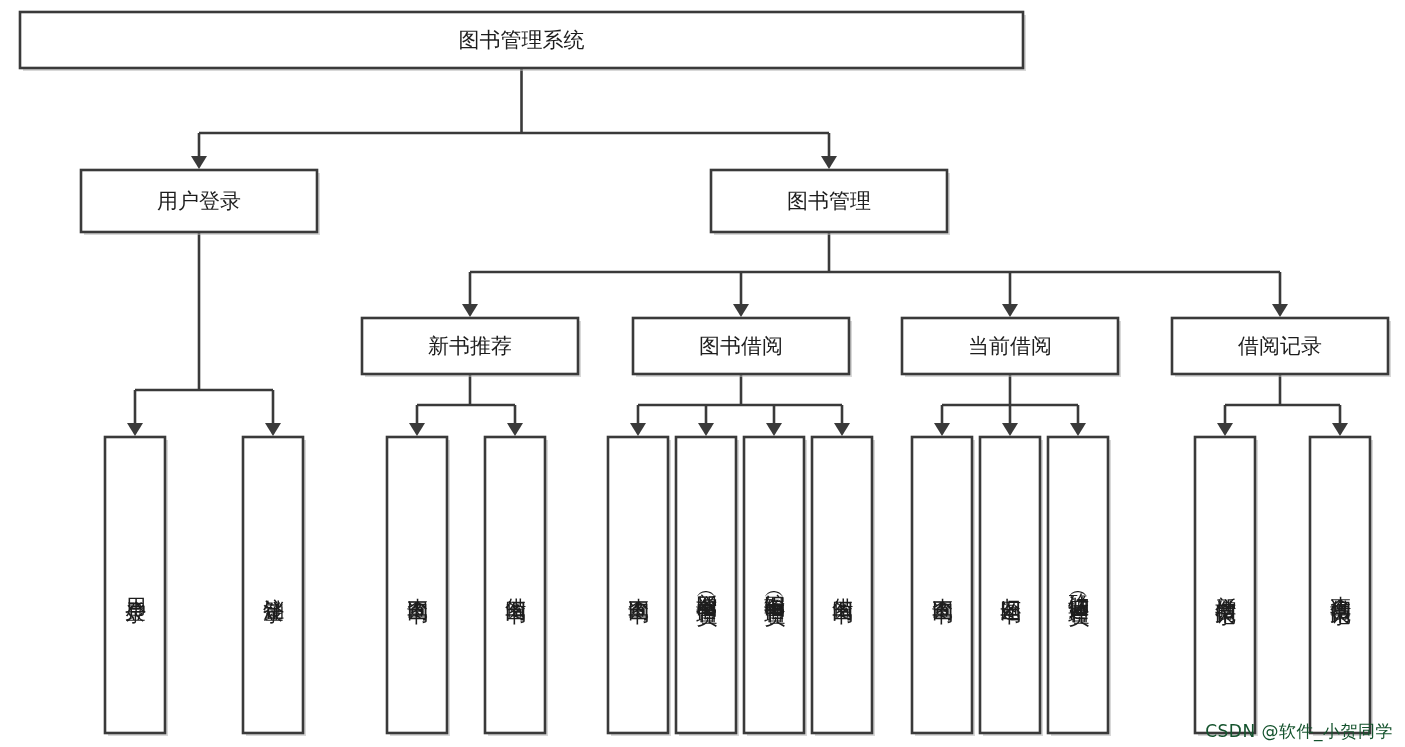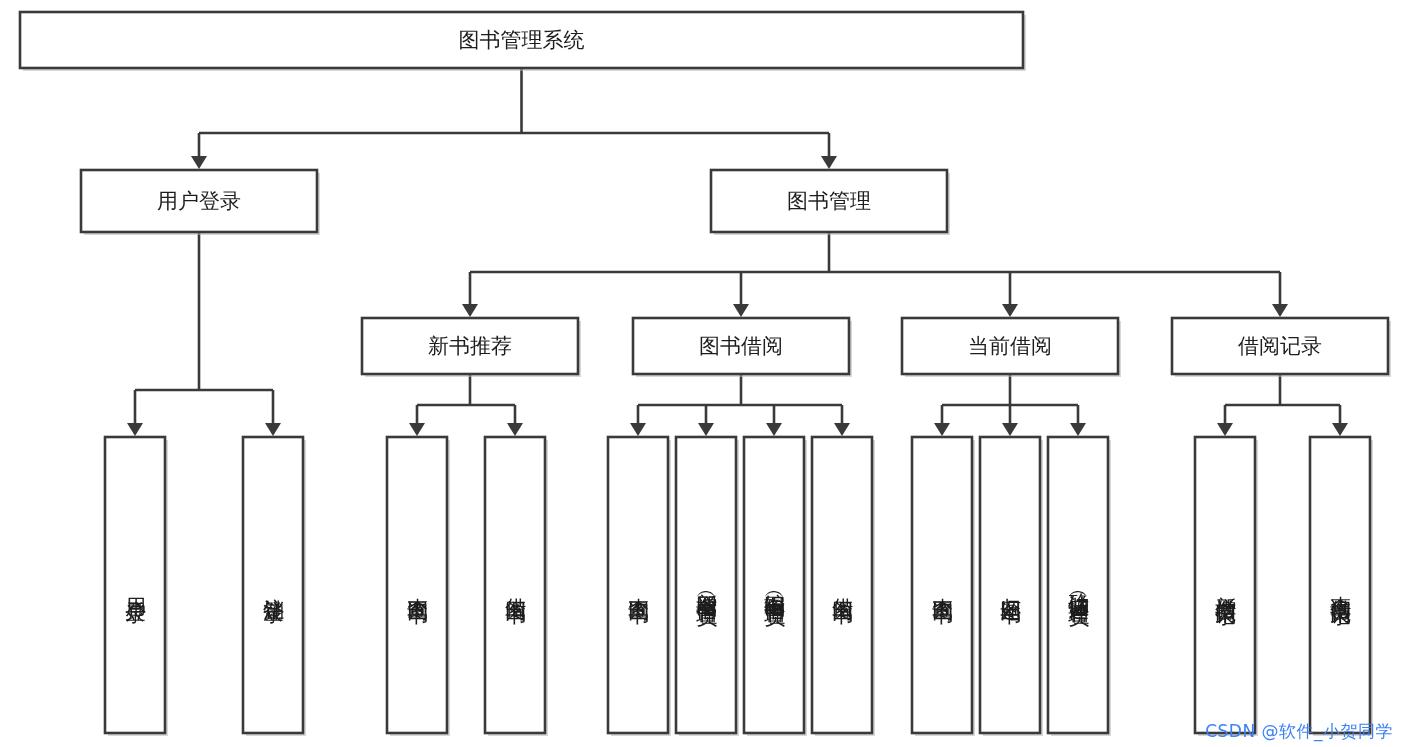--- a/index.html
+++ b/index.html
@@ -73,21 +73,21 @@
     color: #1d1d1d;
     white-space: nowrap;
     text-align: center;
   }
   .watermark {
     position: absolute;
     right: 12px;
     bottom: 4px;
     font-family: "DejaVu Sans", "Liberation Sans", sans-serif;
     font-size: 17px;
-    color: #3b82f6;
+    color: #14532d;
     letter-spacing: 0.5px;
     white-space: nowrap;
     user-select: none;
   }
 </style>
 </head>
 <body>
 
 <div id="diagram-root">
   <svg class="diagram-svg" viewBox="0 0 1405 747">

